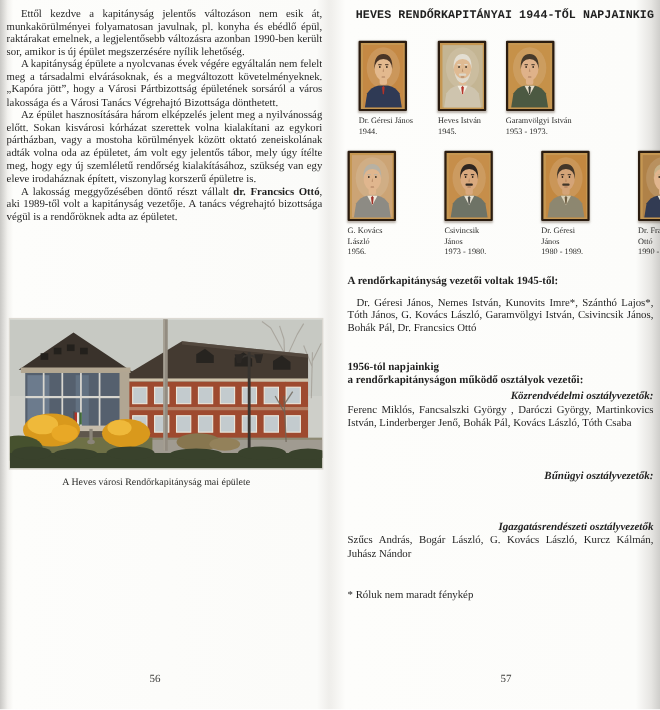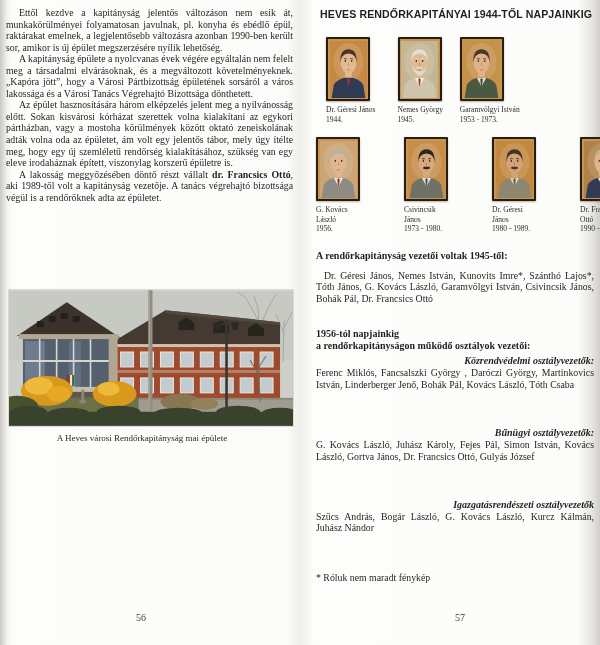--- a/index.html
+++ b/index.html
@@ -35,22 +35,22 @@
   .pagenum{
     position:absolute; top:612px; left:0; width:300px; text-align:center;
     font-size:10px; color:#3c3c3a;
   }
   .pagenum.pl{transform:translateX(-9px);}
   .pagenum.pr{transform:translateX(10px);}
 
   
   .rcol{position:absolute; top:0; left:16px; width:278px;}
   .rtitle{
-    margin:8px 0 0 0; font-family:Liberation Sans, sans-serif;
-    font-size:10.6px; font-weight:bold; letter-spacing:.1px;
+    margin:8px 0 0 0; font-family:Liberation Mono, monospace;
+    font-size:10.6px; font-weight:bold; text-align:center; letter-spacing:.1px;
     transform:translateX(4px);
   }
   .prow{display:grid; grid-template-columns:repeat(4,1fr); justify-items:center;}
   .prow1{margin-top:17px;}
   .prow2{margin-top:13px;gap:44px;}
   .portrait{margin:0; text-align:left;}
   .frame{
     width:37px; height:57px; padding:1.5px;
     border:2.5px solid var(--frame-dark,#2a1c10);
     background:var(--frame-gold,#c59752);
@@ -59,21 +59,21 @@
   }
   .frame svg{display:block; width:37px; height:57px;}
   .pcap{margin-top:4px; font-size:7.5px; line-height:9.5px; color:#2a2a28;}
   .rhead{margin:16px 0 0 0; font-size:10px; font-weight:bold;}
   .rnames{margin:9px 0 0 0; font-size:9.8px; line-height:11.8px; text-align:justify;}
   .rnames.ind{text-indent:8px;}
   .rhead2{margin:23px 0 0 0; font-size:10px; font-weight:bold; line-height:11.8px;}
   .shead{margin:36px 0 0 0; font-size:10px; font-weight:bold; font-style:italic;text-align:right;}
   .shead.first{margin-top:4px;}
   .snames{margin:1px 0 0 0; font-size:9.8px; line-height:11.8px; text-align:justify;}
-  .footnote{margin:38px 0 0 0; font-size:9.8px;}
+  .footnote{margin:26px 0 0 0; font-size:9.8px;}
   .defs-hidden{position:absolute; width:0; height:0; overflow:hidden;}
 </style>
 </head>
 <body>
 
 <svg class="defs-hidden" aria-hidden="true">
   <symbol id="bust" viewBox="0 0 44 60">
     <rect width="44" height="60" style="fill:var(--pbg)"></rect>
     <ellipse cx="22" cy="22" rx="18" ry="20" fill="#ffffff" opacity=".14"></ellipse>
     <rect width="44" height="60" fill="#5a3410" opacity=".08"></rect>
@@ -223,21 +223,21 @@
             <div>1944.</div>
           </figcaption>
         </figure>
         <figure class="portrait">
           <div class="frame" style="--pbg: #cec09f; --skin: #dfba92; --hair: #e3ded2; --coat: #cec4ae; --shirt: #f2eee2; --tie: #b5342a; --mustache: #ddd7c9; --beard: #e0dacc;">
               <svg viewBox="0 0 44 60" preserveAspectRatio="none">
                 <use href="#bust"></use>
               </svg>
             </div>
           <figcaption class="pcap">
-            <div>Nemes György</div>
+            <div>Heves István</div>
             <div>1945.</div>
           </figcaption>
         </figure>
         <figure class="portrait">
           <div class="frame" style="--pbg: #d0994f; --skin: #dfb28a; --hair: #463a2b; --coat: #4c5942; --shirt: #e6ddca; --tie: #3e4438; --mustache: transparent; --beard: transparent;">
               <svg viewBox="0 0 44 60" preserveAspectRatio="none">
                 <use href="#bust"></use>
               </svg>
             </div>
           <figcaption class="pcap">
@@ -296,21 +296,20 @@
 
       <p class="rhead">A rendőrkapitányság vezetői voltak 1945-től:</p>
       <p class="rnames ind">Dr. Géresi János, Nemes István, Kunovits Imre*, Szánthó Lajos*, Tóth János, G. Kovács László, Garamvölgyi István, Csivincsik János, Bohák Pál, Dr. Francsics Ottó</p>
 
       <p class="rhead2"><span>1956-tól napjainkig</span><br><span>a rendőrkapitányságon működő osztályok vezetői:</span></p>
 
       <p class="shead first">Közrendvédelmi osztályvezetők:</p>
       <p class="snames">Ferenc Miklós, Fancsalszki György , Daróczi György, Martinkovics István, Linderberger Jenő, Bohák Pál, Kovács László, Tóth Csaba</p>
 
       <p class="shead">Bűnügyi osztályvezetők:</p>
-      <p class="snames">G. Kovács László, Juhász Károly, Fejes Pál, Simon István, Kovács László, Gortva János, Dr. Francsics Ottó, Gulyás József</p>
 
       <p class="shead">Igazgatásrendészeti osztályvezetők</p>
       <p class="snames">Szűcs András, Bogár László, G. Kovács László, Kurcz Kálmán, Juhász Nándor</p>
 
       <p class="footnote">* Róluk nem maradt fénykép</p>
     </div>
     <div class="pagenum pr">57</div>
   </div>
 
 </div>

